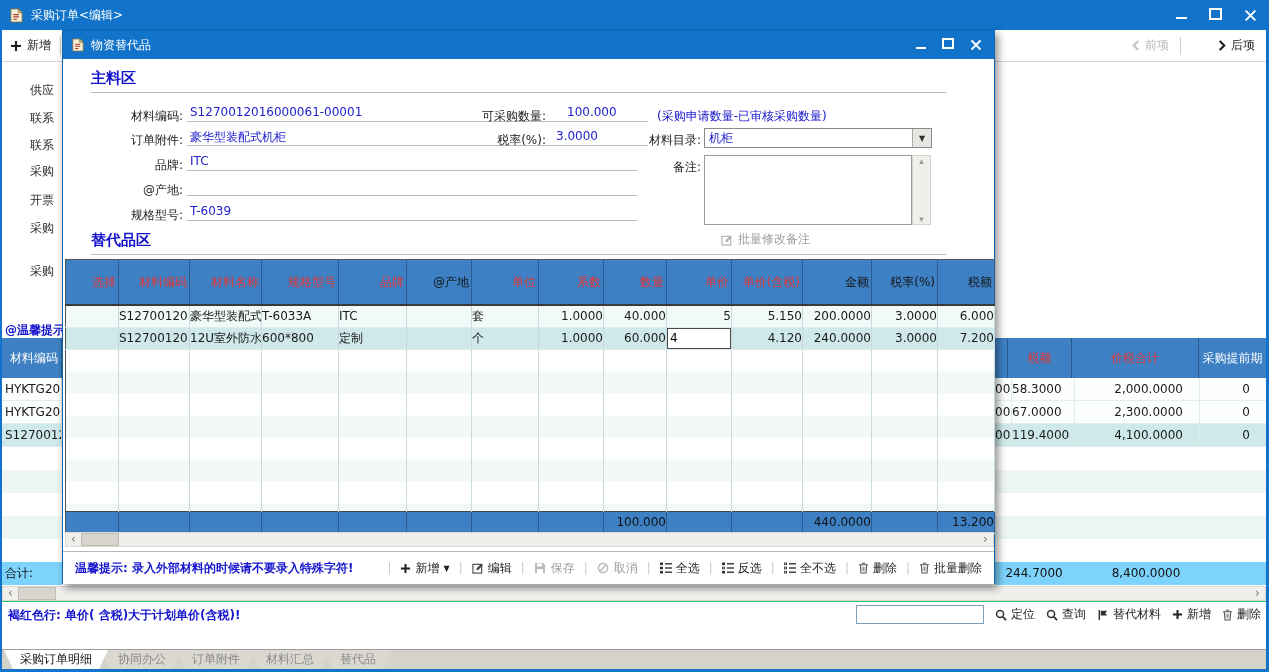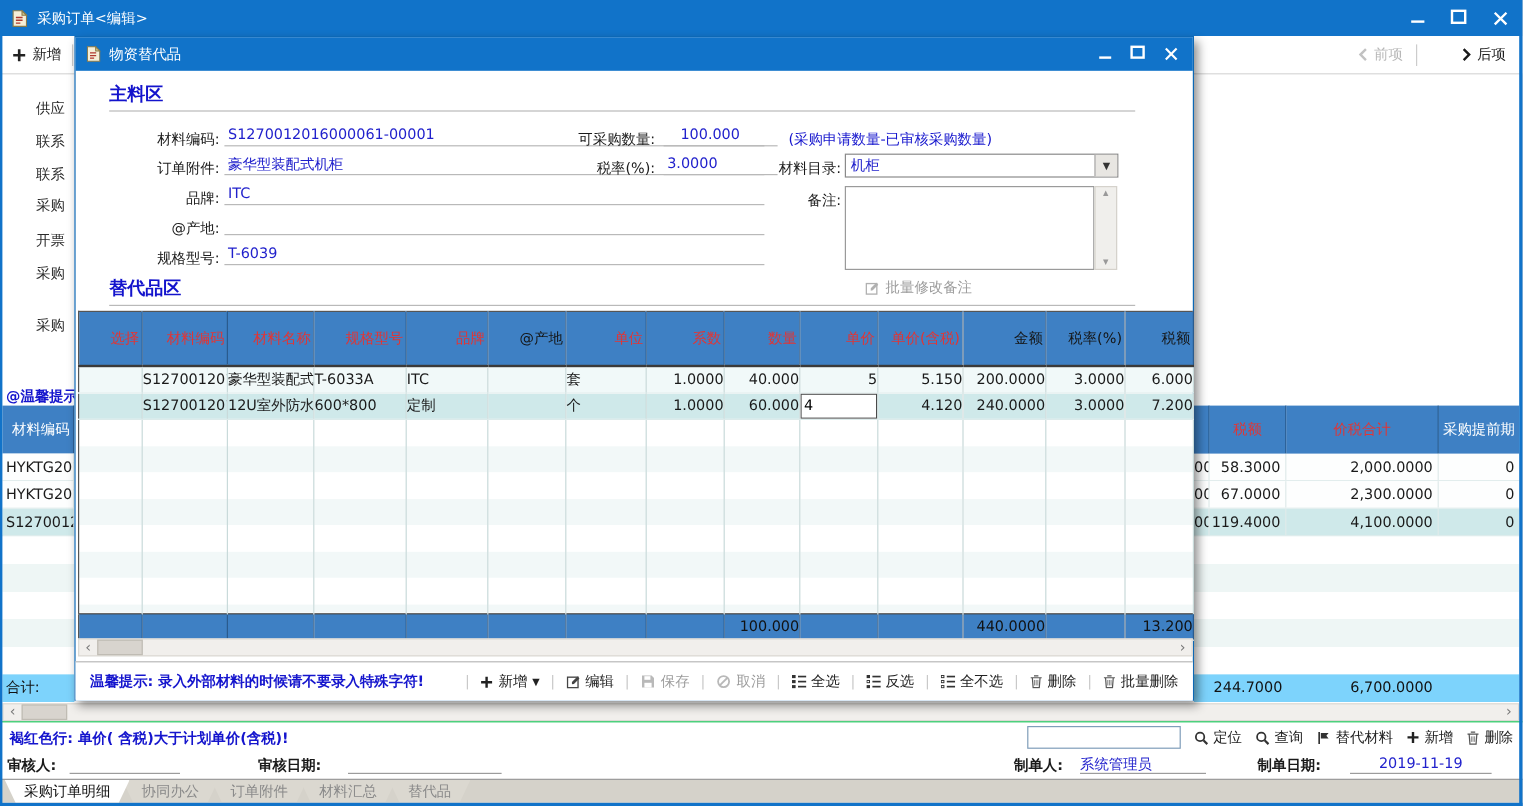--- a/index.html
+++ b/index.html
@@ -19,21 +19,21 @@
   .tbsep{width:1px;height:18px;background:#ccc;display:inline-block;}
   .disabled-txt{color:#b8b8b8;}
   
   .bglabel{color:#2a2a2a;white-space:nowrap;}
   .bghint{color:#1515cd;font-weight:bold;white-space:nowrap;overflow:hidden;width:58px;}
   
   .bgt-hcell{background:#3e80c4;display:flex;align-items:center;justify-content:center;height:40px;box-sizing:border-box;border-right:1px solid #2a5b8e;font-size:12px;}
   .bgt-row{display:flex;height:23px;line-height:23px;border-bottom:1px solid #e2eded;box-sizing:border-box;background:#fdfefe;}
   .bgt-row.hl{background:#cfe9ea;}
   .bgt-cell{box-sizing:border-box;border-right:1px solid #dfeaea;overflow:hidden;white-space:nowrap;}
-  .ar{text-align:right;padding-right:4px;}
+  .ar{text-align:right;padding-right:16px;}
   .al{text-align:left;padding-left:3px;}
   .bgt-stripes{background:repeating-linear-gradient(180deg,#fff 0 23px,#eef6f5 23px 46px);}
   .bgt-total{display:flex;height:23px;line-height:23px;background:#7dd3fc;color:#111;}
   .t-red{color:#e13535;} .t-white{color:#fff;} .t-dark{color:#151515;}
   
   .hsb{background:#f1efec;border:1px solid #dcd9d4;box-sizing:border-box;display:flex;align-items:center;}
   .sb-arr{width:15px;text-align:center;color:#777;font-size:12px;line-height:13px;cursor:default;}
   .sb-thumb{width:36px;height:11px;background:#d8d4ce;border:1px solid #c0bcb4;}
   
   .warnbar{left:0;top:601px;width:1269px;height:26px;background:#fff;border-top:1px solid #22c55e;box-sizing:border-box;}
@@ -186,21 +186,21 @@
     <div class="bgt-row hl">
       <div class="bgt-cell ar" style="width:13px;">00</div>
       <div class="bgt-cell ar" style="width:64px;">119.4000</div>
       <div class="bgt-cell ar" style="width:127px;">4,100.0000</div>
       <div class="bgt-cell ar" style="width:67px;border-right:none;">0</div>
     </div>
     <div class="bgt-stripes" style="height:115px;"></div>
     <div class="bgt-total">
       <div style="width:13px;"></div>
       <div class="ar" style="width:64px;">244.7000</div>
-      <div class="ar" style="width:127px;">6,700.0000</div>
+      <div class="ar" style="width:127px;">8,400.0000</div>
       <div class="ar" style="width:67px;"></div>
     </div>
   </div>
 
   <div class="abs hsb" style="left:2px;top:586px;width:1264px;height:15px;">
     <span class="sb-arr">‹</span>
     <span class="sb-thumb"></span>
     <span class="sb-arr" style="margin-left:auto;">›</span>
   </div>
 
@@ -248,30 +248,20 @@
             <svg viewBox="0 0 12 13" width="11" height="12">
               <path d="M1 3h10M4 1.2h4M2.5 3l.7 9h5.6l.7-9" fill="none" stroke="#555" stroke-width="1.1"></path>
               <path d="M4.5 5v5M6 5v5M7.5 5v5" stroke="#777" stroke-width="0.8" fill="none"></path>
             </svg>
           </span>
         <span>删除</span>
       </span>
     </span>
   </div>
 
-  <div class="abs inforow">
-    <span class="abs flabel" style="left:6px;top:3px;">审核人:</span>
-    <span class="abs fline" style="left:58px;top:2px;width:92px;"></span>
-    <span class="abs flabel" style="left:215px;top:3px;">审核日期:</span>
-    <span class="abs fline" style="left:290px;top:2px;width:128px;"></span>
-    <span class="abs flabel" style="left:845px;top:3px;">制单人:</span>
-    <span class="abs fline bluev" style="left:900px;top:2px;width:105px;">系统管理员</span>
-    <span class="abs flabel" style="left:1048px;top:3px;">制单日期:</span>
-    <span class="abs fline bluev" style="left:1125px;top:2px;width:118px;text-align:center;">2019-11-19</span>
-  </div>
 
   <div class="abs tabbar">
     <span class="tab active">采购订单明细</span>
     <span class="tab">协同办公</span>
     <span class="tab">订单附件</span>
     <span class="tab">材料汇总</span>
     <span class="tab">替代品</span>
   </div>
 
   <div class="abs edge" style="left:0;top:30px;width:2px;height:642px;"></div>

